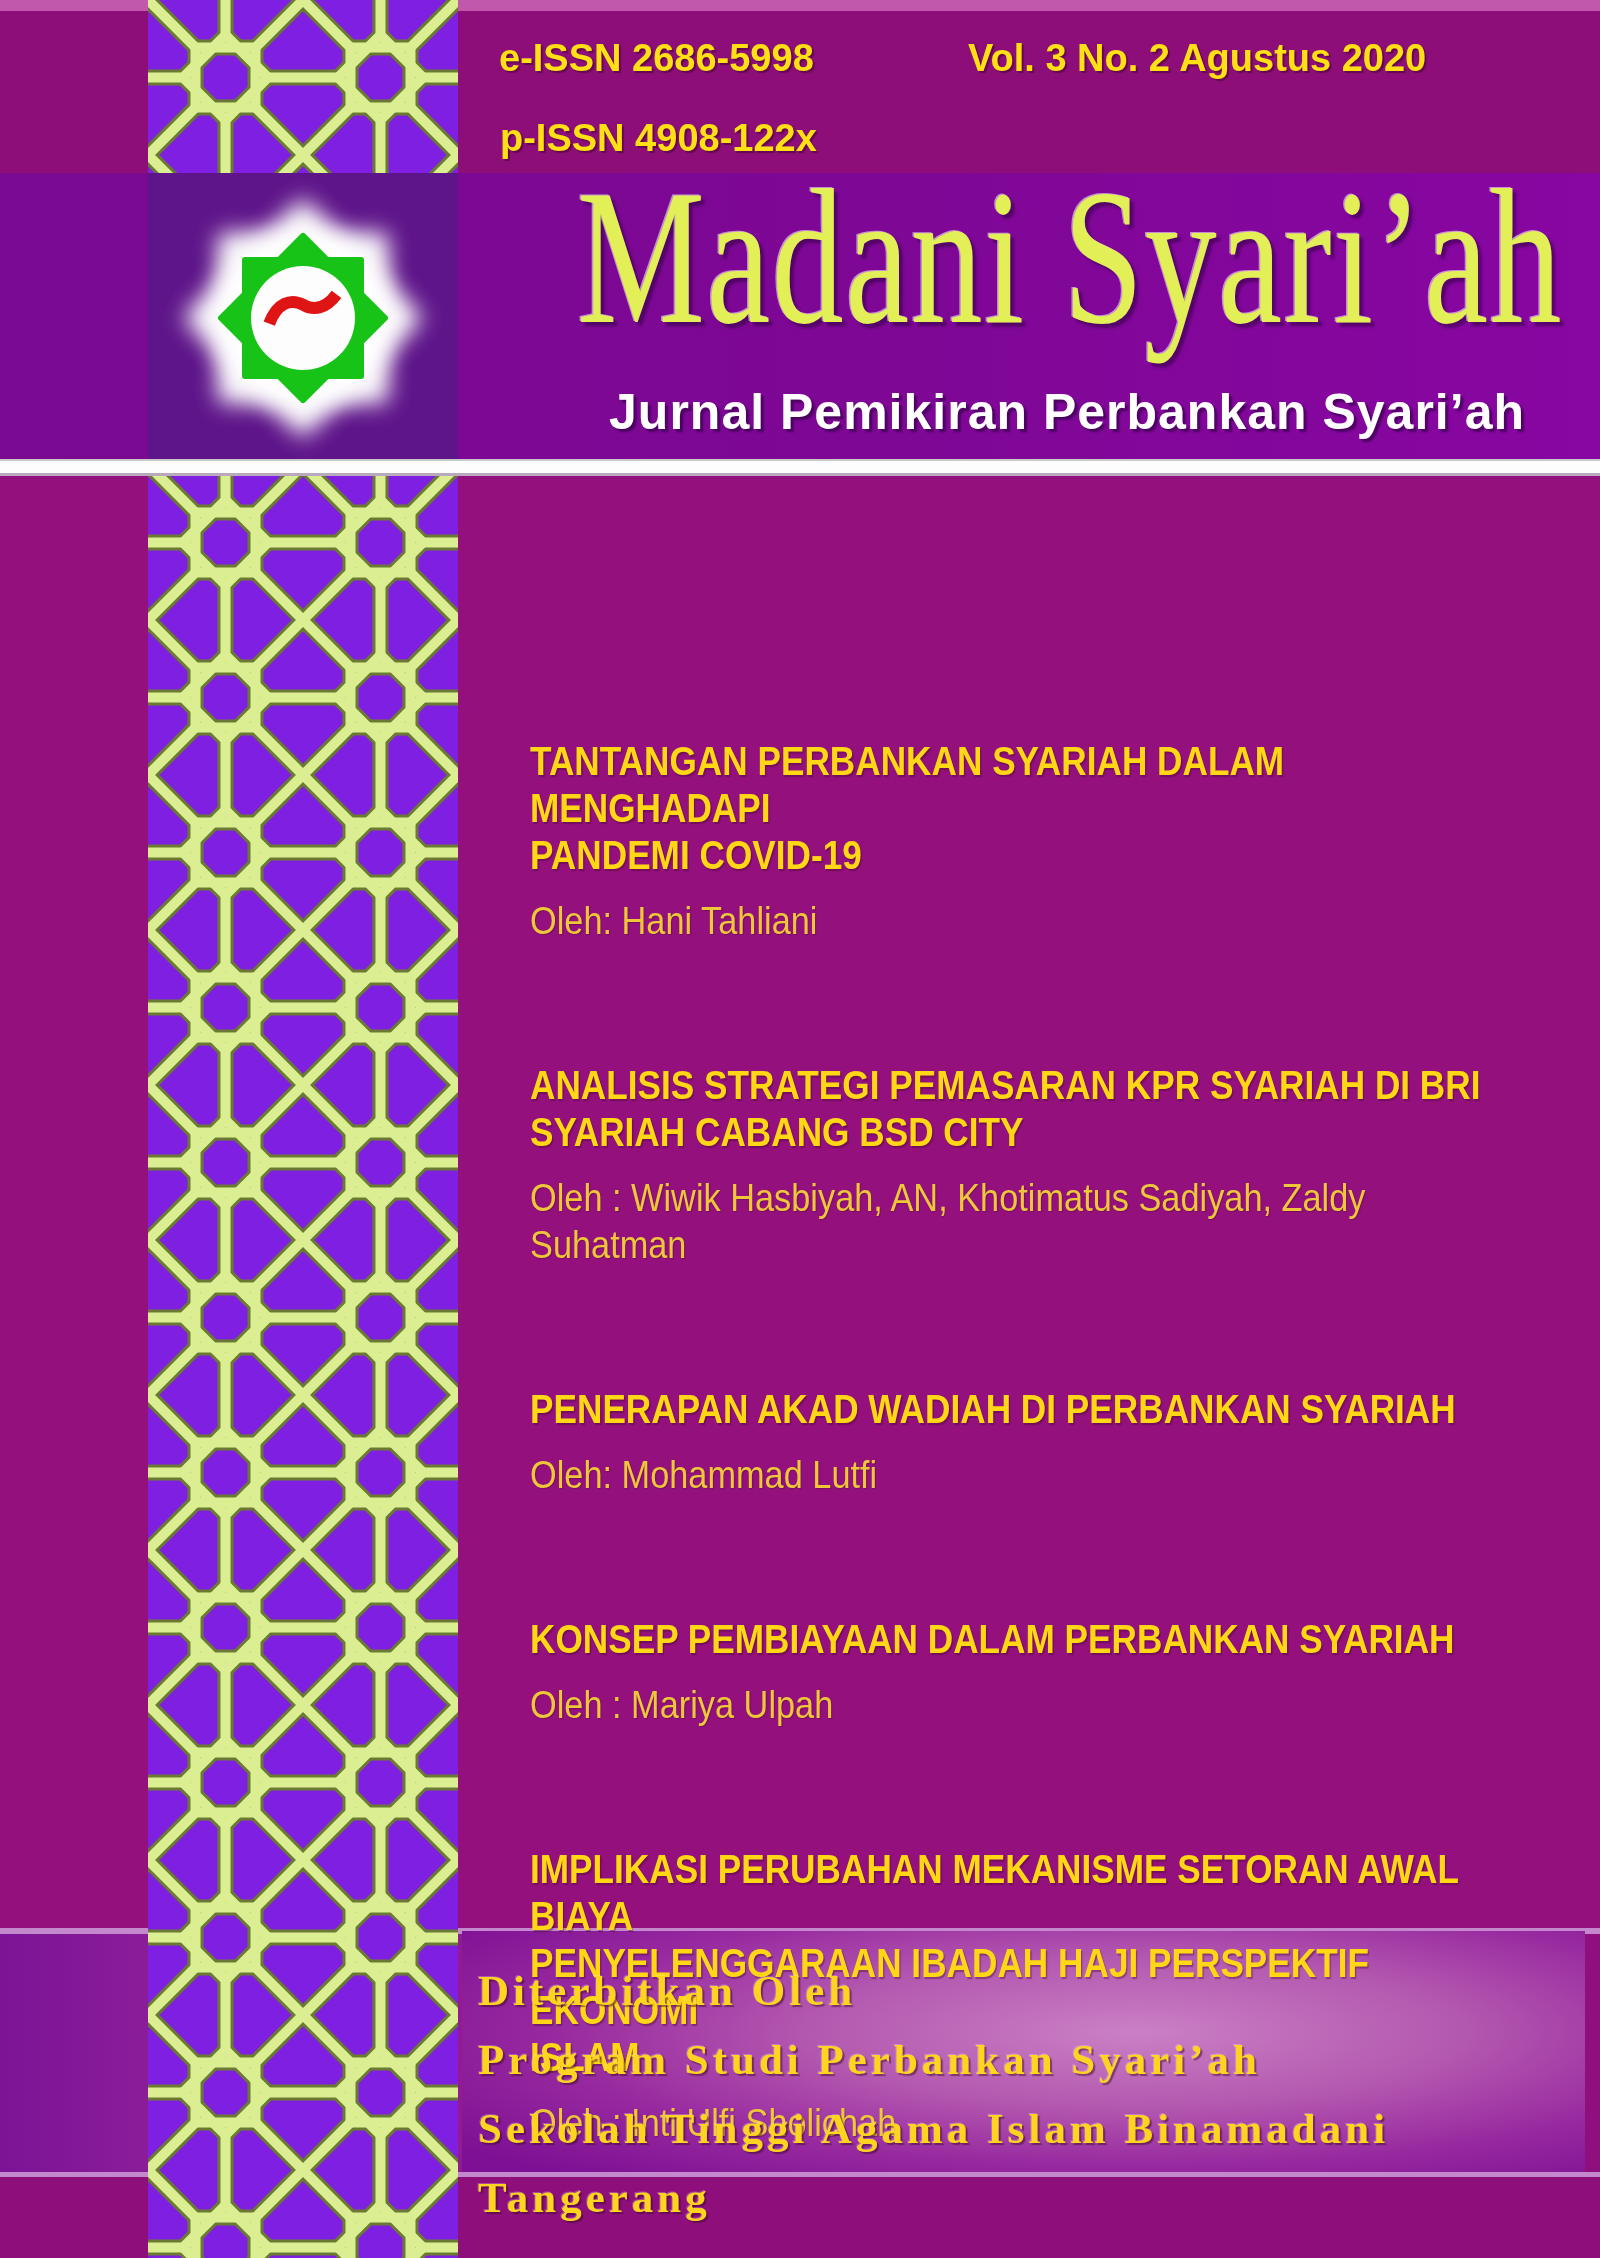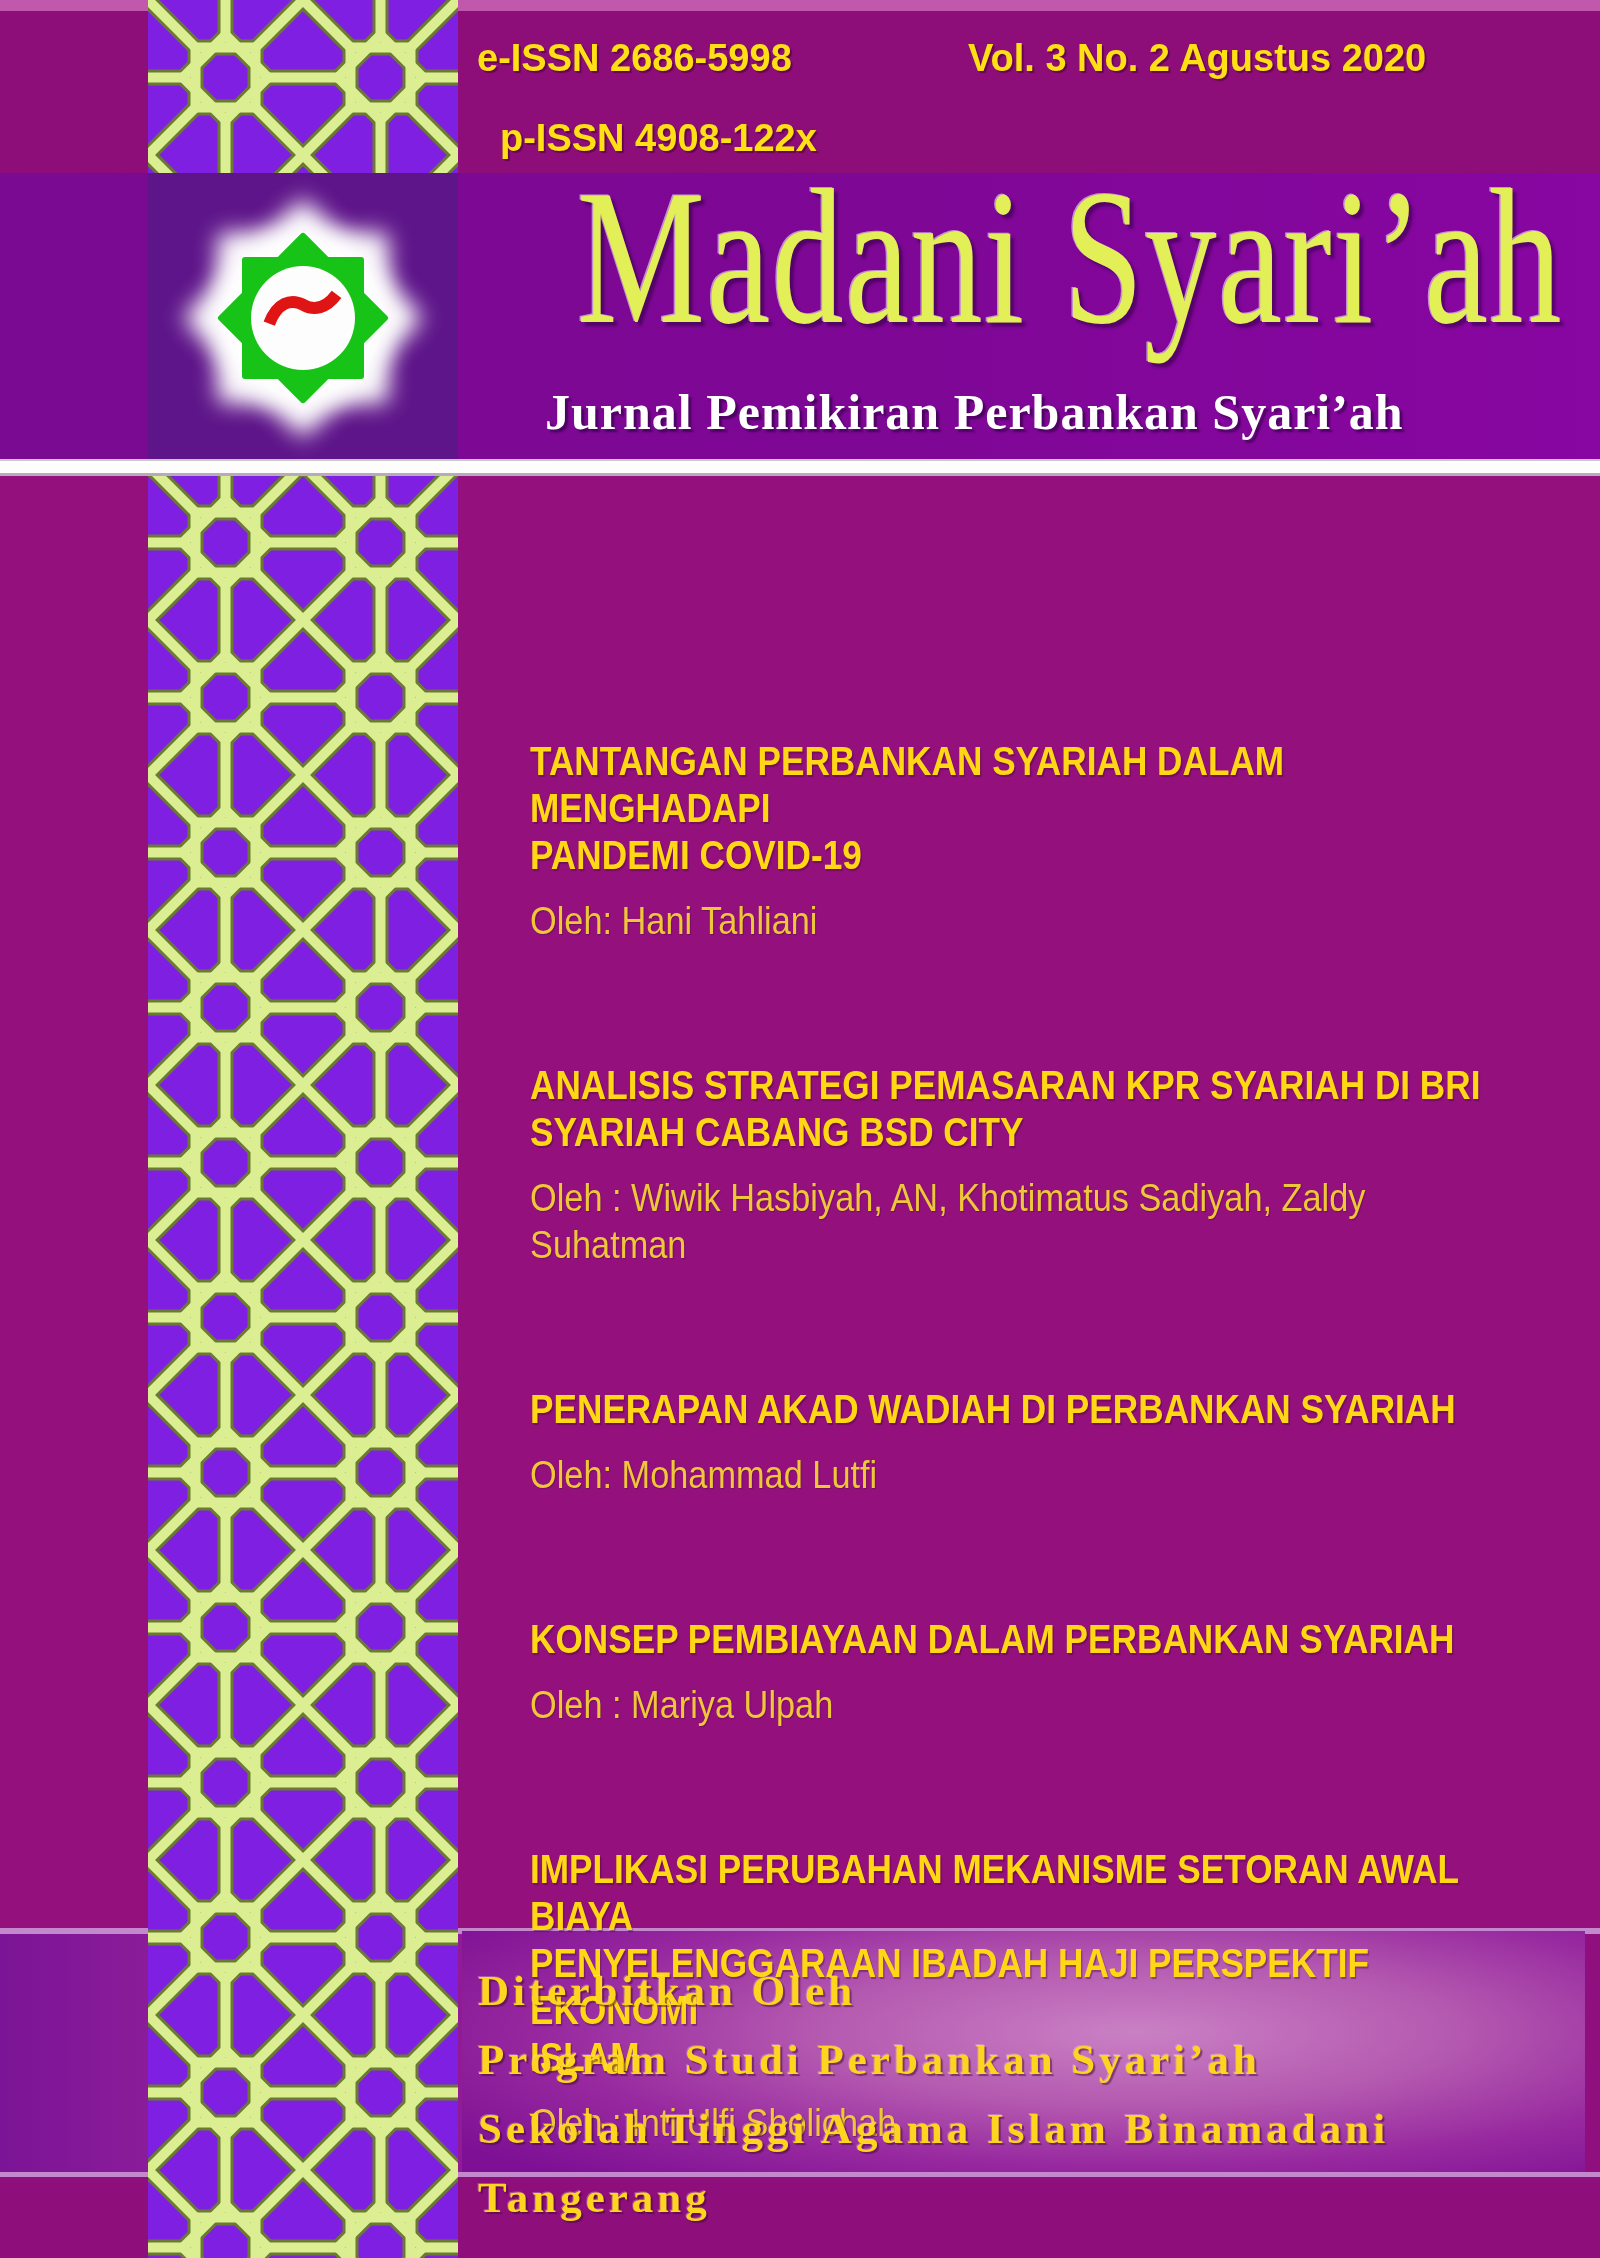--- a/index.html
+++ b/index.html
@@ -41,34 +41,34 @@
     left:462px;top:1931px;width:1123px;height:241px;z-index:2;
     background:radial-gradient(ellipse 75% 80% at 60% 42%, #ca80c4 0%, #b459b0 38%, #97289f 70%, #7d1094 100%);
   }
 
   
   .txt{position:absolute;z-index:5;white-space:pre-line;}
   #eissn,#pissn,#edition{
     font-size:38px;font-weight:700;color:#ffe014;letter-spacing:0;
     text-shadow:2px 2px 1px rgba(70,0,50,.55);
   }
-  #eissn{left:477px;top:37px;}
+  #eissn{left:499px;top:37px;}
   #pissn{left:500px;top:117px;}
   #edition{left:968px;top:37px;text-align:center;}
 
   #journal-title{
     left:545px;top:162px;width:1400px;text-align:center;
     transform:scaleX(.75);transform-origin:left top;
     font-family:"Liberation Serif",serif;font-weight:400;
     font-size:192px;line-height:192px;color:#e3ef57;letter-spacing:2px;
     text-shadow:-2px -1px 0 rgba(255,255,255,.55), 5px 4px 3px rgba(40,0,60,.5);
   }
   #journal-subtitle{
-    left:545px;top:387px;width:980px;text-align:left;
-    font-family:Liberation Serif, serif;font-weight:700;
+    left:545px;top:387px;width:980px;text-align:right;
+    font-family:Liberation Sans, sans-serif;font-weight:700;
     font-size:50px;line-height:50px;color:#ffffff;letter-spacing:1px;
     text-shadow:3px 3px 2px rgba(40,0,60,.6);
   }
 
   #article-list{
     left:530px;top:702px;width:1100px;
     transform:scaleX(.88);transform-origin:left top;
   }
   .article{margin:0 0 46px 0;}
   .article-title{

